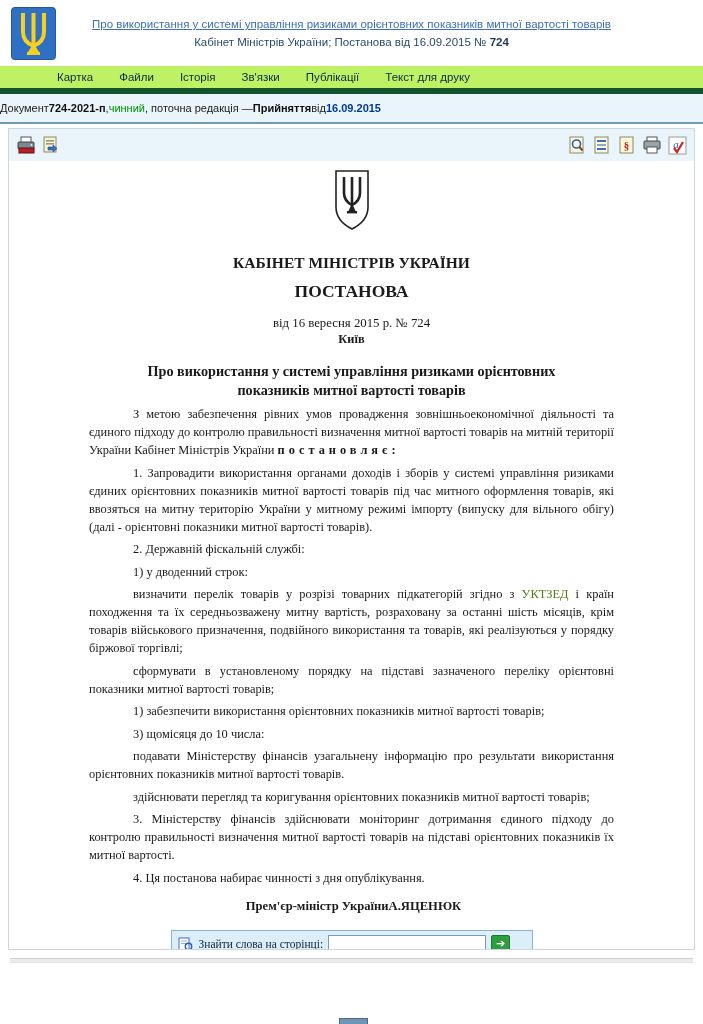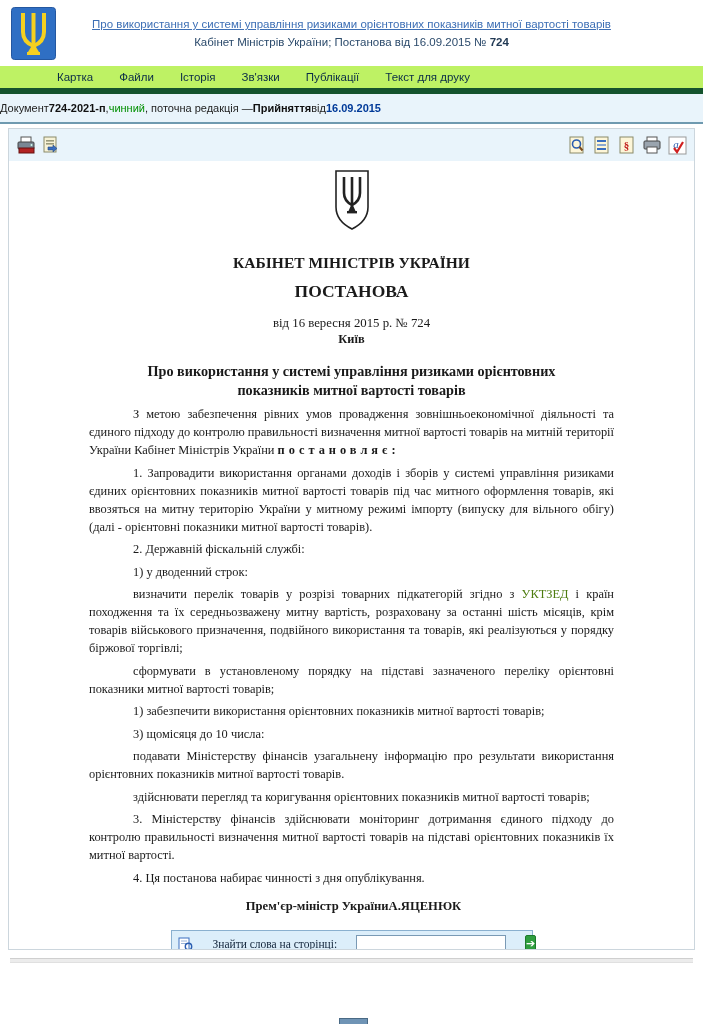--- a/index.html
+++ b/index.html
@@ -44,21 +44,21 @@
   .doc-body{margin-top:5px;}
   .doc-body p{font-size:12.4px;line-height:18px;text-align:justify;
     text-indent:44px;margin:4.5px 0;}
   .b-sp{font-weight:bold;letter-spacing:4px;}
   .doc-link{color:#4d7c0f;cursor:pointer;margin-top:15px;}
   .sig-row{display:flex;justify-content:center;font-weight:bold;font-size:12.6px;
     margin-top:12px;padding:0 23px 0 27px;}
   .ind-note{font-weight:bold;font-size:12.6px;margin-top:15px;margin-left:62px;}
   
   .search-panel{width:360px;margin:16px auto 0;border:1px solid #8ab0cf;background:#dceefa;}
-  .sp-row1{display:flex;align-items:center;padding:4px 6px;gap:19px;}
+  .sp-row1{display:flex;align-items:center;padding:4px 6px;gap:5px;}
   .sp-label{font-size:11.5px;color:#12243a;white-space:nowrap;}
   .sp-input{width:150px;height:15px;border:1px solid #7a9ab5;background:#fff;font-size:11px;padding:1px 3px;}
   .sp-btn{width:17px;height:17px;background:#2f9e3f;border:1px solid #1c7a2c;color:#fff;
     font-size:11px;line-height:15px;text-align:center;cursor:pointer;border-radius:2px;}
   .sp-row2{border-top:1px dotted #8899bb;text-align:center;font-size:10px;color:#2b63c9;padding:3px 4px 4px;}
   .sp-row2 b{color:#1c4eb0;}
   
   .gray-divider{margin:8px 10px 0;height:3px;background:#ececec;border-top:1px solid #cfcfcf;border-bottom:1px solid #e0e0e0;}
   .footer-partial{position:absolute;left:339px;bottom:0;width:27px;height:5px;
     background:#6f94b5;border:1px solid #4a6a85;border-bottom:none;cursor:pointer;}

